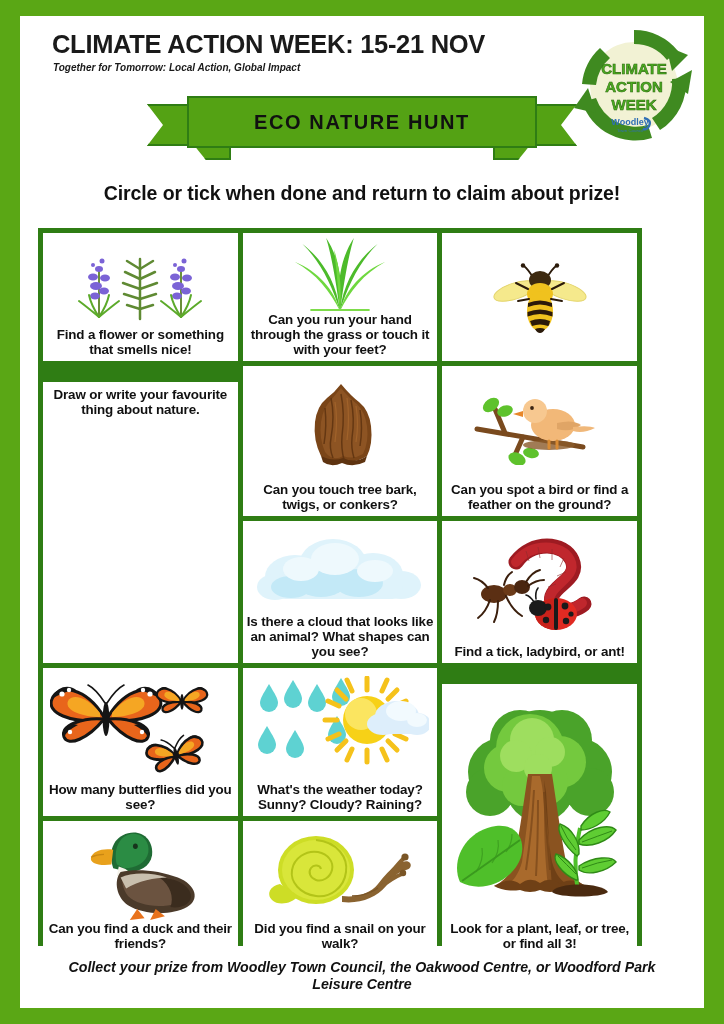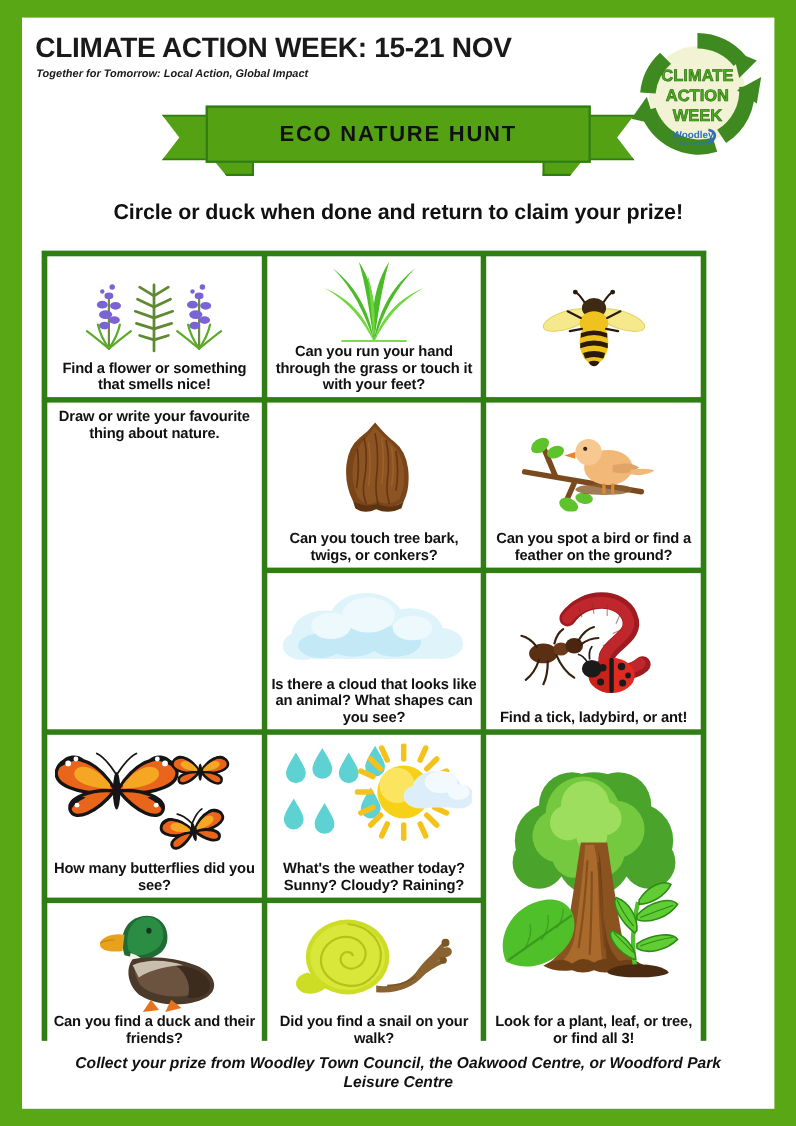--- a/index.html
+++ b/index.html
@@ -15,20 +15,21 @@
     width:684px;height:992px;
     background:#ffffff;
     box-sizing:border-box;
   }
   
   .header{
     position:relative;
     padding:14px 18px 0 12px;
     height:150px;
     box-sizing:border-box;
+    margin-left:20px;
   }
   .title{
     font-size:25.5px;
     font-weight:bold;
     letter-spacing:-0.3px;
     color:#1a1a1a;
     line-height:1.12;
     margin:0;
     white-space:nowrap;
   }
@@ -139,21 +140,21 @@
     text-align:center;
     font-size:13.4px;
     font-weight:bold;
     line-height:1.12;
     color:#111;
     padding:1px 4px 4px 4px;
     letter-spacing:-0.15px;
   }
   .cell.draw .cell-text{padding-top:5px;}
   .cell.draw .cell-art{flex:1;}
-  .span2{grid-row:span 2;}
+  .span2{grid-row:span 2;margin-top:16px;}
   
   .footer{
     position:absolute;
     left:0;right:0;bottom:14px;
     text-align:center;
     font-size:14.2px;
     font-weight:bold;
     font-style:italic;
     line-height:1.25;
     color:#111;
@@ -197,21 +198,21 @@
       <div class="ribbon-tail left"></div>
       <div class="ribbon-tail right"></div>
       <div class="ribbon-fold l"></div>
       <div class="ribbon-fold r"></div>
       <div class="ribbon-body">
         <span class="ribbon-label">ECO NATURE HUNT</span>
       </div>
     </div>
   </div>
 
-  <div class="instruction" style="position:absolute;left:0;right:0;top:158px;">Circle or duck when done and return to claim your prize!</div>
+  <div class="instruction" style="position:absolute;left:0;right:0;top:158px;">Circle or tick when done and return to claim about prize!</div>
 
   <div class="grid">
 
     <div class="cell">
       <div class="cell-art">
         <svg width="150" height="80" viewBox="0 0 150 80">
           <g stroke="#6b8f3a" stroke-width="2" fill="none">
             <path d="M34 76 V30"></path>
               <path d="M116 76 V30"></path>
           </g>

